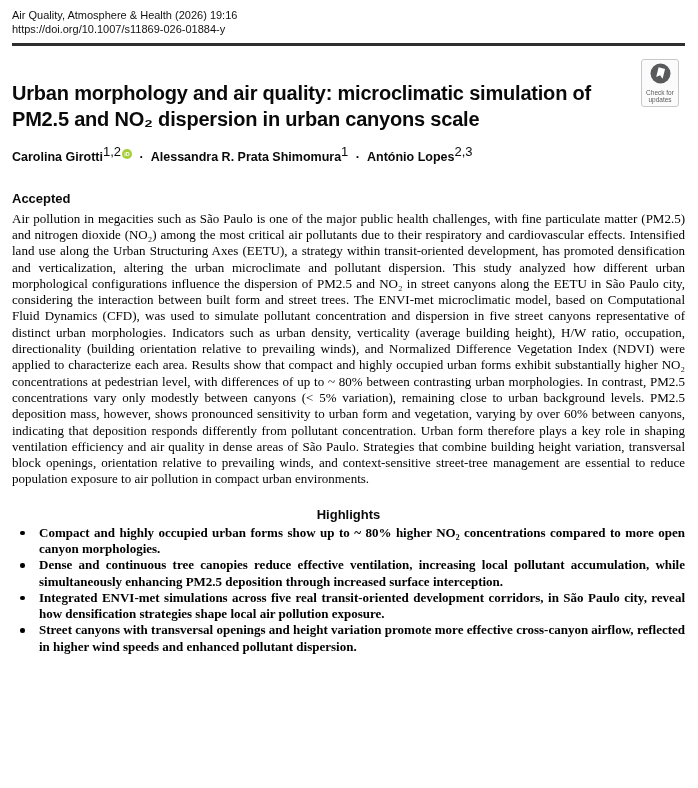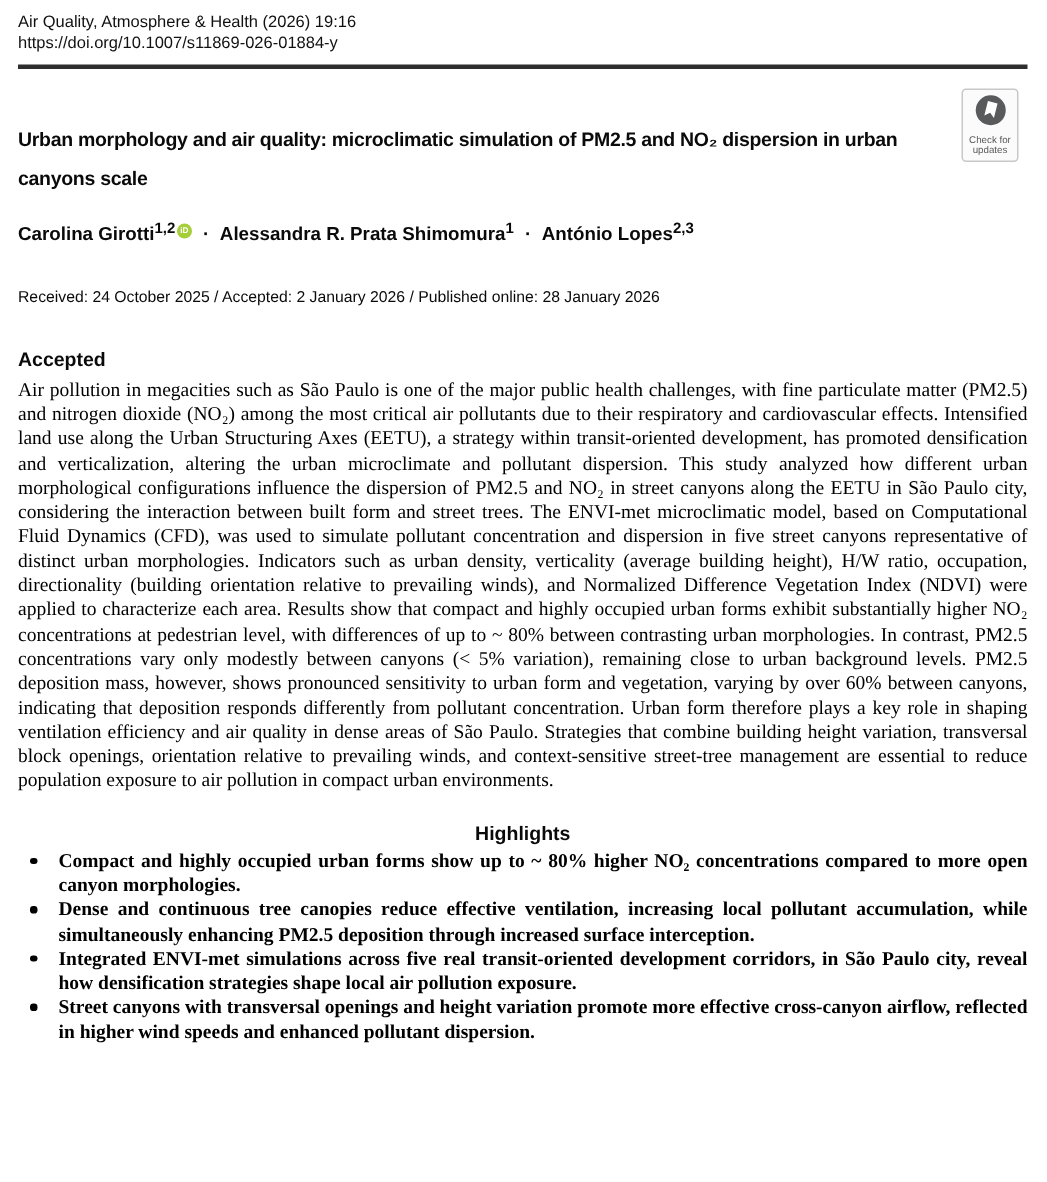--- a/index.html
+++ b/index.html
@@ -26,31 +26,31 @@
   }
   .crossmark .cm-circle { display:inline-block; line-height:0; }
   .crossmark .cm-text {
     font-family:"Liberation Sans", sans-serif; font-size:6.5px; line-height:7.5px;
     color:#5a5b5d; letter-spacing:0; margin-top:1px;
   }
 
   
   .title {
     font-family:"Liberation Sans", sans-serif;
-    font-weight:bold; font-size:13px; line-height:26.5px; letter-spacing:-0.2px;
+    font-weight:bold; font-size:20px; line-height:26.5px; letter-spacing:-0.2px;
     color:#0a0a0a;
     padding-top:34px;
     max-width:640px;
   }
   .authors {
     font-family:"Liberation Sans", sans-serif;
     font-weight:bold; font-size:12.5px; color:#0a0a0a;
     margin-top:16px;
   }
-  .authors sup { font-size:10px; font-weight:bold; vertical-align:super; line-height:0; }
+  .authors sup { font-size:13px; font-weight:normal; vertical-align:super; line-height:0; }
   .authors .sep { font-weight:bold; margin:0 4px; }
   .orcid {
     display:inline-block; width:10px; height:10px; border-radius:50%;
     background:#A6CE39; color:#fff;
     font-family:"Liberation Sans", sans-serif; font-size:5.5px; font-weight:bold;
     line-height:10px; text-align:center; vertical-align:super;
     margin-left:1px; cursor:pointer;
   }
 
   
@@ -115,21 +115,20 @@
   <h1 class="title">Urban morphology and air quality: microclimatic simulation of PM2.5 and NO₂ dispersion in urban canyons scale</h1>
 
   <div class="authors">
     <span>Carolina Girotti</span><sup>1,2</sup><span class="orcid">iD</span>
     <span class="sep">·</span>
     <span>Alessandra R. Prata Shimomura</span><sup>1</sup>
     <span class="sep">·</span>
     <span>António Lopes</span><sup>2,3</sup>
   </div>
 
-  <div class="history">Received: 24 October 2025 / Accepted: 2 January 2026 / Published online: 28 January 2026</div>
 
   <h2 class="section-heading abstract-heading">Accepted</h2>
   <p class="abstract-body">Air pollution in megacities such as São Paulo is one of the major public health challenges, with fine particulate matter (PM2.5) and nitrogen dioxide (NO₂) among the most critical air pollutants due to their respiratory and cardiovascular effects. Intensified land use along the Urban Structuring Axes (EETU), a strategy within transit-oriented development, has promoted densification and verticalization, altering the urban microclimate and pollutant dispersion. This study analyzed how different urban morphological configurations influence the dispersion of PM2.5 and NO₂ in street canyons along the EETU in São Paulo city, considering the interaction between built form and street trees. The ENVI-met microclimatic model, based on Computational Fluid Dynamics (CFD), was used to simulate pollutant concentration and dispersion in five street canyons representative of distinct urban morphologies. Indicators such as urban density, verticality (average building height), H/W ratio, occupation, directionality (building orientation relative to prevailing winds), and Normalized Difference Vegetation Index (NDVI) were applied to characterize each area. Results show that compact and highly occupied urban forms exhibit substantially higher NO₂ concentrations at pedestrian level, with differences of up to ~ 80% between contrasting urban morphologies. In contrast, PM2.5 concentrations vary only modestly between canyons (&lt; 5% variation), remaining close to urban background levels. PM2.5 deposition mass, however, shows pronounced sensitivity to urban form and vegetation, varying by over 60% between canyons, indicating that deposition responds differently from pollutant concentration. Urban form therefore plays a key role in shaping ventilation efficiency and air quality in dense areas of São Paulo. Strategies that combine building height variation, transversal block openings, orientation relative to prevailing winds, and context-sensitive street-tree management are essential to reduce population exposure to air pollution in compact urban environments.</p>
 
   <h2 class="section-heading highlights-heading">Highlights</h2>
   <ul class="highlights-list">
     <li>Compact and highly occupied urban forms show up to ~ 80% higher NO₂ concentrations compared to more open canyon morphologies.</li>
     <li>Dense and continuous tree canopies reduce effective ventilation, increasing local pollutant accumulation, while simultaneously enhancing PM2.5 deposition through increased surface interception.</li>
     <li>Integrated ENVI-met simulations across five real transit-oriented development corridors, in São Paulo city, reveal how densification strategies shape local air pollution exposure.</li>
     <li>Street canyons with transversal openings and height variation promote more effective cross-canyon airflow, reflected in higher wind speeds and enhanced pollutant dispersion.</li>

